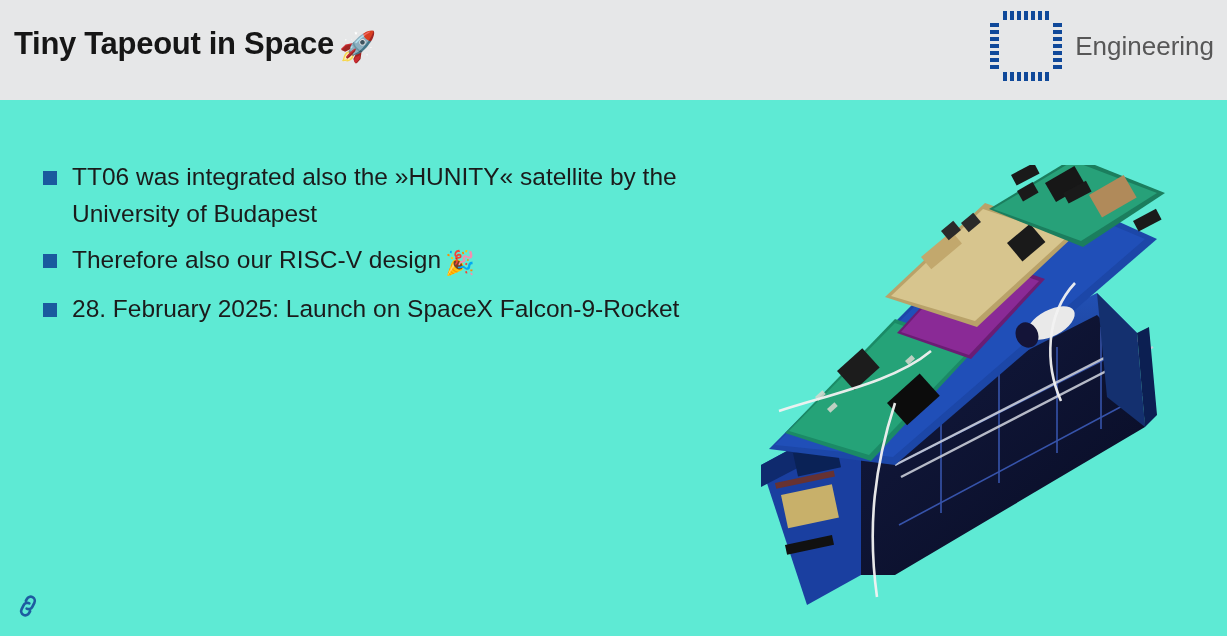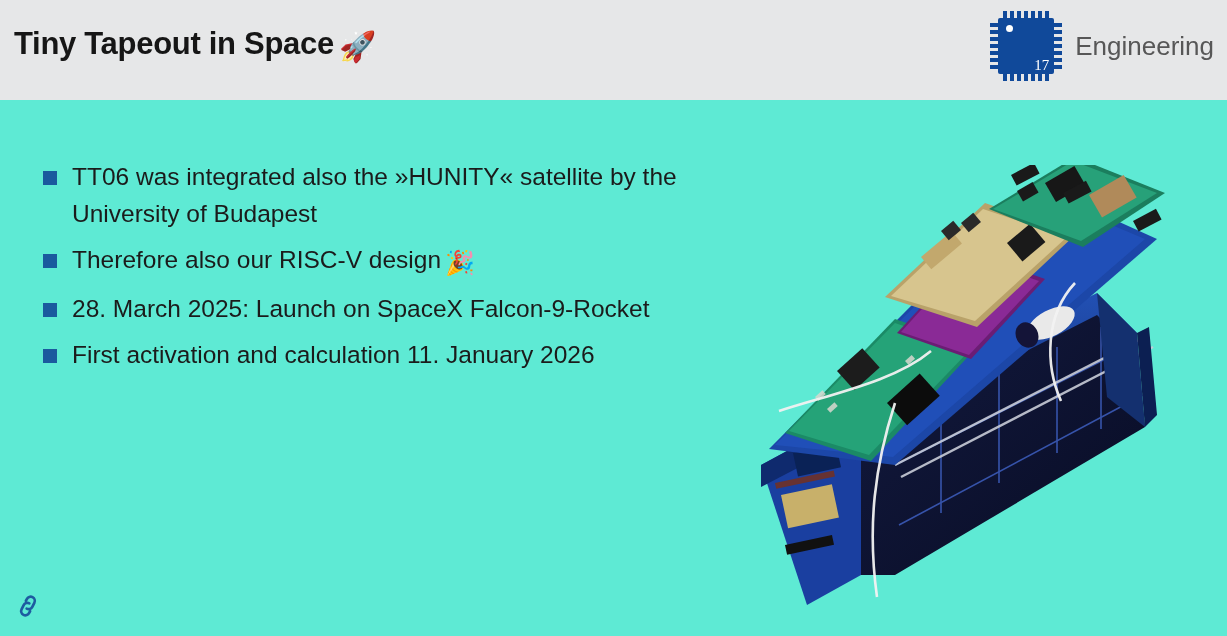--- a/index.html
+++ b/index.html
@@ -195,51 +195,43 @@
       <div class="pin pin-l" style="left:1px;top:56px"></div>
 
       <div class="pin pin-r" style="left:64px;top:14px"></div>
       <div class="pin pin-r" style="left:64px;top:21px"></div>
       <div class="pin pin-r" style="left:64px;top:28px"></div>
       <div class="pin pin-r" style="left:64px;top:35px"></div>
       <div class="pin pin-r" style="left:64px;top:42px"></div>
       <div class="pin pin-r" style="left:64px;top:49px"></div>
       <div class="pin pin-r" style="left:64px;top:56px"></div>
 
-      <div class="chip-body">
-        <div class="chip-dot"></div>
-        <div class="chip-num">17</div>
-      </div>
     </div>
     <div class="logo-text">
       <div>Engineering</div>
     </div>
   </div>
 
   <div class="bullets">
 
     <div class="bullet-item">
       <span class="bullet-marker"></span>
       <span>TT06 was integrated also the »HUNITY« satellite by the University of Budapest</span>
     </div>
 
     <div class="bullet-item">
       <span class="bullet-marker"></span>
       <span>Therefore also our RISC-V design</span><span class="bullet-emoji">🎉</span>
     </div>
 
     <div class="bullet-item">
       <span class="bullet-marker"></span>
-      <span>28. March 2025: Launch on SpaceX Falcon-9-Rocket</span>
-    </div>
-
-    <div class="bullet-item">
-      <span class="bullet-marker"></span>
-      <span>First activation and calculation 11. January 2026</span>
-    </div>
+      <span>28. February 2025: Launch on SpaceX Falcon-9-Rocket</span>
+    </div>
+
 
   </div>
 
   <div class="satellite">
     <svg viewBox="0 0 480 450" xmlns="http://www.w3.org/2000/svg">
       <defs>
         <linearGradient id="panelG" x1="0" y1="0" x2="1" y2="1">
           <stop offset="0" stop-color="#131a3f"></stop>
           <stop offset="1" stop-color="#080c24"></stop>
         </linearGradient>

